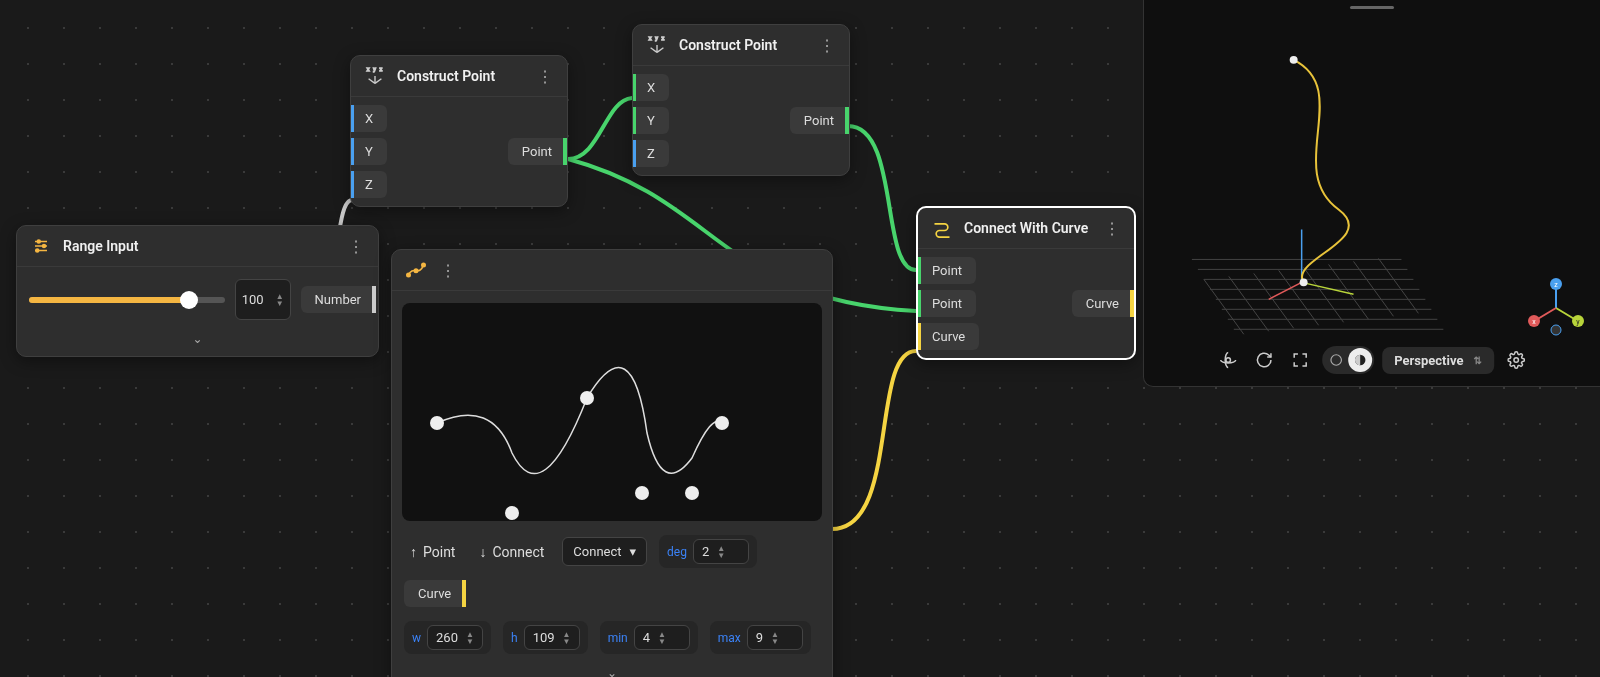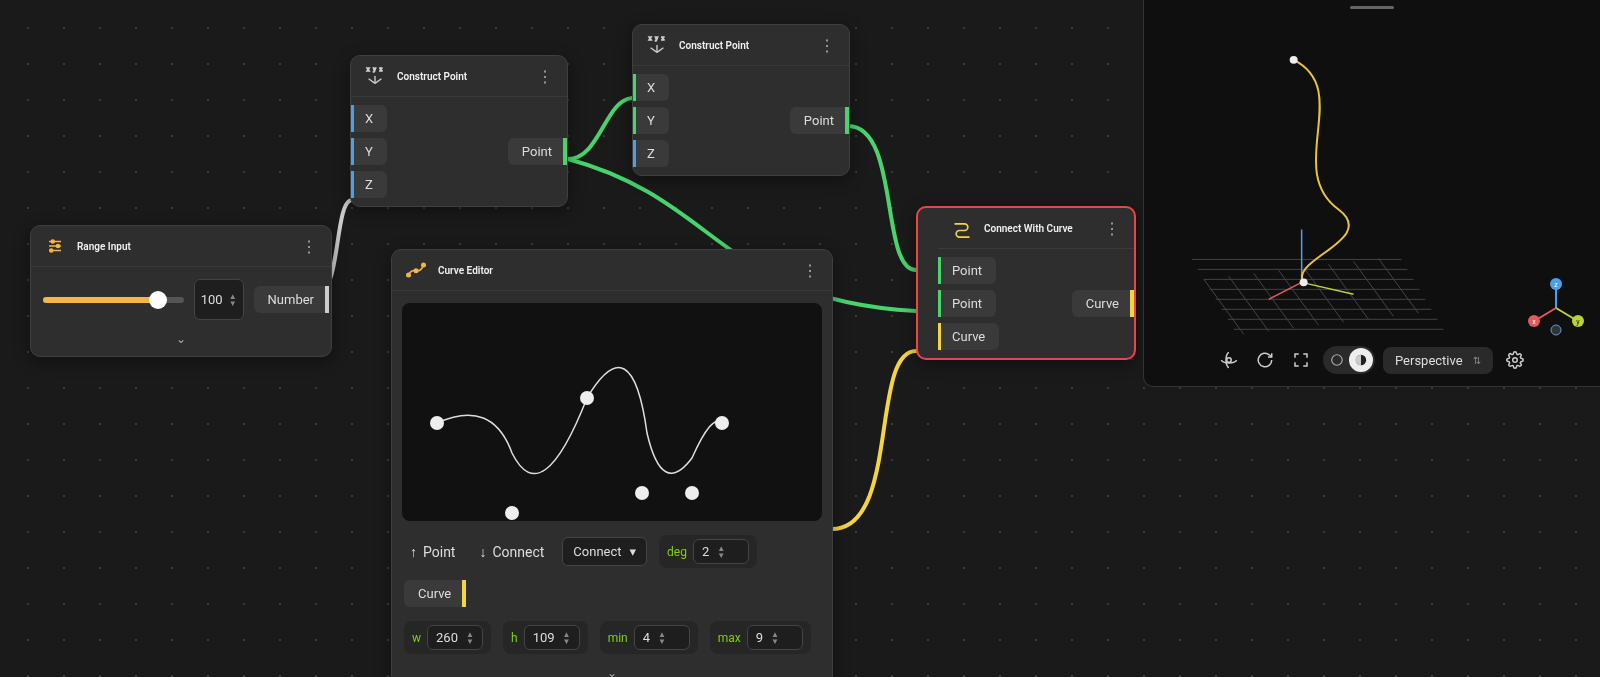--- a/index.html
+++ b/index.html
@@ -14,32 +14,32 @@
     background-position: 10px 10px;
   }
 
   .node {
     position: absolute;
     background: #2e2e2e;
     border: 1px solid #3f3f3f;
     border-radius: 10px;
     box-shadow: 0 4px 16px rgba(0,0,0,0.4);
   }
-  .node.selected { border: 2px solid #ef4444; padding-left: 20px; }
+  .node.selected { border: 2px solid #ffffff; }
 
   .node-header {
     display: flex; align-items: center; gap: 10px;
     padding: 8px 12px;
     border-bottom: 1px solid #3a3a3a;
   }
   .node-icon {
     width: 24px; height: 24px; display:flex; align-items:center; justify-content:center;
     border-radius: 4px;
   }
-  .node-title { font-size: 10px; font-weight: 600; color: #f0f0f0; flex:1; }
+  .node-title { font-size: 14px; font-weight: 600; color: #f0f0f0; flex:1; }
   .node-menu { width:20px; text-align:center; color:#aaa; cursor:pointer; font-size:16px; }
 
   .node-body { padding: 8px 10px; display:flex; flex-direction:column; gap:6px; position:relative; }
 
   .port-row { display:flex; align-items:center; justify-content:space-between; }
   .port-chip {
     background: #3a3a3a; padding: 6px 14px; border-radius:6px; font-size:13px; color:#ddd;
     position:relative;
   }
   .port-chip.in { border-left: 3px solid #4aa0f0; margin-left:-10px; padding-left:11px; border-radius: 0 6px 6px 0;}
@@ -49,50 +49,50 @@
   .port-chip.out.white { border-right-color:#ccc;text-align:right; }
   .port-chip.out.yellow { border-right-color:#f5d442; }
 
   
   .range-row { display:flex; align-items:center; gap:10px; padding:4px 2px;}
   .slider { position:relative; flex:1; height:6px; background:#555; border-radius:3px; }
   .slider-fill { position:absolute; left:0; top:0; bottom:0; width:82%; background:#f5b642; border-radius:3px;}
   .slider-thumb { position:absolute; top:50%; left:82%; transform:translate(-50%,-50%); width:18px; height:18px; background:#fff; border-radius:50%; }
   .num-box {
     display:flex; align-items:center; background:#1e1e1e; border:1px solid #444; border-radius:6px;
-    padding:12px 6px; font-size:13px; color:#ddd; gap:6px;
+    padding:12px 6px; font-size:13px; color:#ddd; gap:12px;
   }
   .num-box .spin { display:flex; flex-direction:column; font-size:8px; color:#888; line-height:7px; cursor:pointer;}
 
   .expand-chevron { text-align:center; color:#aaa; font-size:12px; padding:2px; cursor:pointer; }
 
   
   .curve-canvas { background:#111; border-radius:8px; margin:4px 0; position:relative; overflow:hidden; }
   .ce-row { display:flex; align-items:center; gap:12px; padding:4px 2px; flex-wrap:wrap;}
   .ce-btn { display:flex; align-items:center; gap:6px; font-size:14px; color:#ddd; cursor:pointer; padding:4px 6px; }
   .ce-select { background:#1e1e1e; border:1px solid #444; border-radius:6px; padding:6px 10px; font-size:13px; color:#ddd; display:flex; align-items:center; gap:8px;}
-  .ce-numlabel { font-size:12px; color:#84cc16; }
+  .ce-numlabel { font-size:12px; color:#3b82f6; }
   .ce-numbox { display:flex; align-items:center; background:#1e1e1e; border:1px solid #444; border-radius:6px; padding:4px 8px; font-size:13px; color:#ddd; gap:8px; min-width:56px;}
   .ce-numbox .spin { display:flex; flex-direction:column; font-size:8px; color:#888; line-height:7px;}
   .ce-numgroup { display:flex; align-items:center; gap:6px; background:#262626; padding:4px 8px; border-radius:8px;}
 
   
   .wires { position:absolute; inset:0; pointer-events:none; }
 
   
   .viewport {
     position:absolute; right:0; top:0; width:457px; height:387px;
     background:#0f0f0f; border-left:1px solid #333; border-bottom:1px solid #333;
     border-radius:0 0 0 10px;
   }
   .vp-handle { position:absolute; top:6px; left:50%; transform:translateX(-50%); width:44px; height:3px; background:#666; border-radius:2px;}
   .vp-svg { position:absolute; inset:0; }
   .vp-toolbar {
     position:absolute; bottom:12px; left:50%; transform:translateX(-50%);
-    display:flex; align-items:center; gap:8px;
+    display:flex; align-items:center; gap:8px;font-weight:bold;
   }
   .vp-iconbtn { width:28px; height:28px; display:flex; align-items:center; justify-content:center; color:#ccc; cursor:pointer; border-radius:6px;}
   .vp-toggle { display:flex; background:#2a2a2a; border-radius:14px; padding:2px;}
   .vp-toggle .seg { width:24px; height:24px; border-radius:12px; display:flex; align-items:center; justify-content:center; color:#aaa;}
   .vp-toggle .seg.active { background:#eee; color:#222;}
   .vp-drop { background:#2a2a2a; border-radius:8px; padding:6px 12px; font-size:13px; color:#ddd; display:flex; align-items:center; gap:10px;}
   .vp-gear { width:28px; height:28px; display:flex; align-items:center; justify-content:center; color:#ccc; cursor:pointer;}
 
   .axis-gizmo { position:absolute; right:14px; bottom:48px; width:60px; height:60px; }
 
@@ -109,21 +109,21 @@
 
   <path d="M 568 159 C 600 159, 605 100, 632 98" stroke="#48d46c" stroke-width="4" fill="none" stroke-linecap="round"></path>
 
   <path d="M 568 159 C 720 200, 720 300, 916 311" stroke="#48d46c" stroke-width="4" fill="none" stroke-linecap="round"></path>
 
   <path d="M 848 126 C 900 126, 880 270, 916 270" stroke="#48d46c" stroke-width="4" fill="none" stroke-linecap="round"></path>
 
   <path d="M 832 529 C 900 529, 870 351, 916 351" stroke="#f5d442" stroke-width="4" fill="none" stroke-linecap="round"></path>
 </svg>
 
-<div class="node" style="left:30px; top:225px; width:302px;">
+<div class="node" style="left:16px; top:225px; width:363px;">
   <div class="node-header">
     <div class="node-icon">
       <svg width="18" height="18" viewBox="0 0 24 24" fill="none" stroke="#f5b642" stroke-width="2">
           <line x1="4" y1="6" x2="20" y2="6"></line>
           <circle cx="9" cy="6" r="2" fill="#f5b642"></circle>
           <line x1="4" y1="12" x2="20" y2="12"></line>
           <circle cx="16" cy="12" r="2" fill="#f5b642"></circle>
           <line x1="4" y1="18" x2="20" y2="18"></line>
           <circle cx="7" cy="18" r="2" fill="#f5b642"></circle>
         </svg>
@@ -232,21 +232,20 @@
 <div class="node" style="left:391px; top:249px; width:442px;">
   <div class="node-header">
     <div class="node-icon">
       <svg width="20" height="20" viewBox="0 0 24 24" fill="none" stroke="#f5b642" stroke-width="2">
           <path d="M3 18 C 8 6, 16 20, 21 6"></path>
           <circle cx="3" cy="18" r="2" fill="#f5b642"></circle>
           <circle cx="12" cy="13" r="2" fill="#f5b642"></circle>
           <circle cx="21" cy="6" r="2" fill="#f5b642"></circle>
         </svg>
     </div>
-    <div class="node-title">Curve Editor</div>
     <div class="node-menu">⋮</div>
   </div>
   <div class="node-body">
     <div class="curve-canvas" style="height:218px;">
       <svg width="100%" height="100%" viewBox="0 0 420 218">
         <path d="M 35 120 Q 90 95, 110 150 Q 140 210, 185 95 Q 230 20, 245 130 Q 260 195, 290 155 Q 310 110, 320 120" stroke="#ddd" stroke-width="1.5" fill="none"></path>
         <circle cx="35" cy="120" r="7" fill="#eee"></circle>
         <circle cx="110" cy="210" r="7" fill="#eee"></circle>
         <circle cx="185" cy="95" r="7" fill="#eee"></circle>
         <circle cx="240" cy="190" r="7" fill="#eee"></circle>

